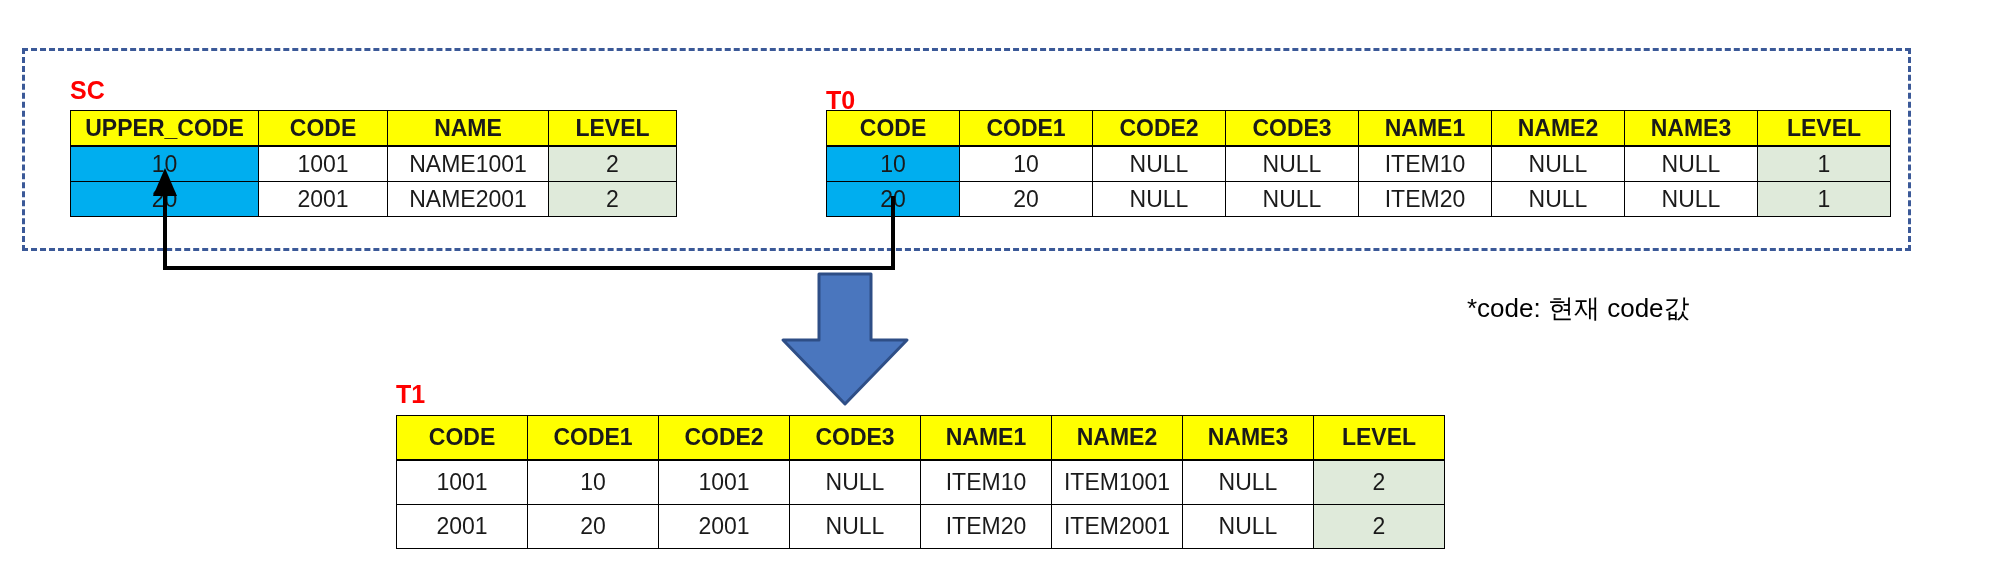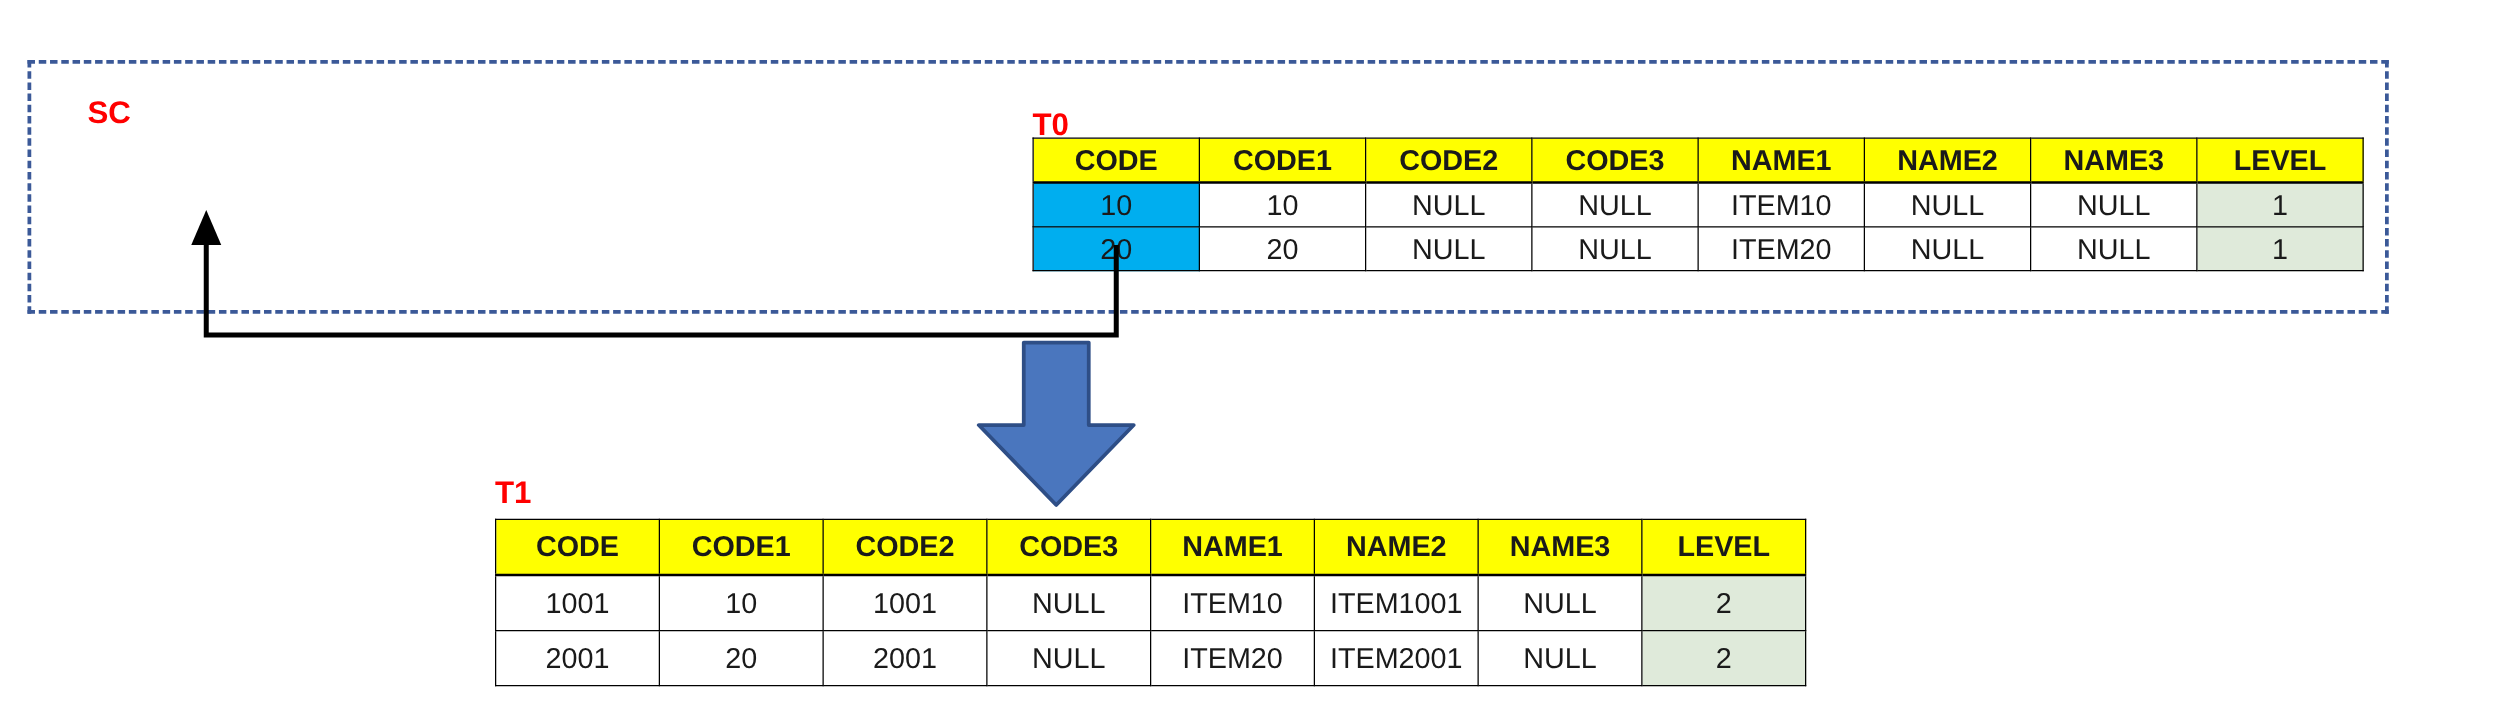--- a/index.html
+++ b/index.html
@@ -91,20 +91,44 @@
 </style>
 </head>
 <body>
 
 <div class="canvas">
 
   <div class="dashed-box"></div>
 
   <div class="tbl-title" style="left:70px;top:78px;">SC</div>
 
+  <table class="grid" id="tbl-sc">
+    <thead>
+      <tr>
+        <th>UPPER_CODE</th>
+        <th>CODE</th>
+        <th>NAME</th>
+        <th>LEVEL</th>
+      </tr>
+    </thead>
+    <tbody>
+      <tr>
+        <td class="key">10</td>
+        <td>1001</td>
+        <td>NAME1001</td>
+        <td class="level">2</td>
+      </tr>
+      <tr>
+        <td class="key">20</td>
+        <td>2001</td>
+        <td>NAME2001</td>
+        <td class="level">2</td>
+      </tr>
+    </tbody>
+  </table>
 
   <div class="tbl-title" style="left:826px;top:88px;">T0</div>
 
   <table class="grid" id="tbl-t0">
     <thead>
       <tr>
         <th>CODE</th>
         <th>CODE1</th>
         <th>CODE2</th>
         <th>CODE3</th>
@@ -140,20 +164,21 @@
 
   <svg class="connector" width="1994" height="572">
     <polyline points="893,196 893,268 165,268 165,188" fill="none" stroke="#000000" stroke-width="4"></polyline>
     <polygon points="165,168 153,196 177,196" fill="#000000"></polygon>
   </svg>
 
   <svg class="big-arrow" width="140" height="135" viewBox="0 0 140 135">
     <polygon points="44,2 96,2 96,68 132,68 70,132 8,68 44,68" fill="#4A76BE" stroke="#2E4E86" stroke-width="3" stroke-linejoin="round"></polygon>
   </svg>
 
+  <div class="footnote">*code: 현재 code값</div>
 
   <div class="tbl-title" style="left:396px;top:382px;">T1</div>
 
   <table class="grid" id="tbl-t1">
     <thead>
       <tr>
         <th>CODE</th>
         <th>CODE1</th>
         <th>CODE2</th>
         <th>CODE3</th>

